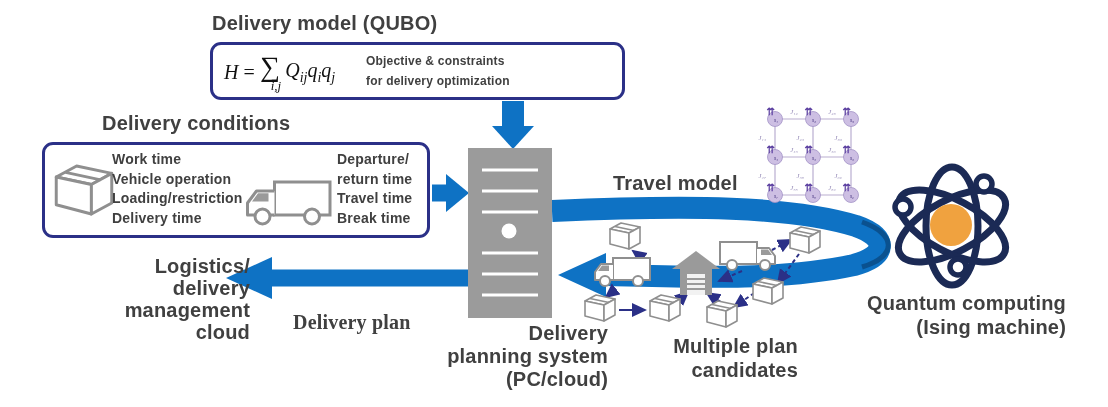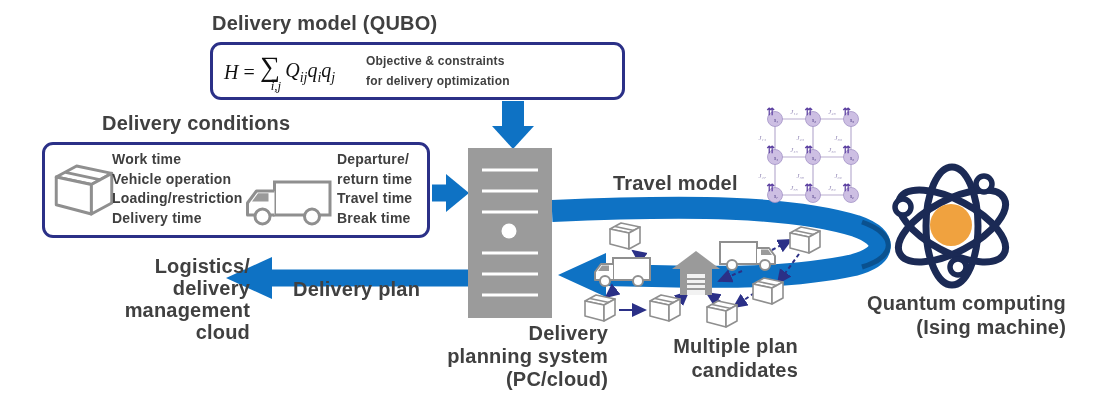--- a/index.html
+++ b/index.html
@@ -245,14 +245,14 @@
     <div>(Ising machine)</div>
   </div>
 
   <div class="lbl title center" style="left:55px;top:255px;width:195px;line-height:22px;">
     <div>Logistics/</div>
     <div>delivery</div>
     <div>management</div>
     <div>cloud</div>
   </div>
 
-  <div class="lbl title" style="left:293px;top:278px;">Delivery plan</div>
+  <div class="lbl title" style="left:293px;top:311px;font-family:Liberation Serif, serif;">Delivery plan</div>
 </div>
 
 </body></html>

